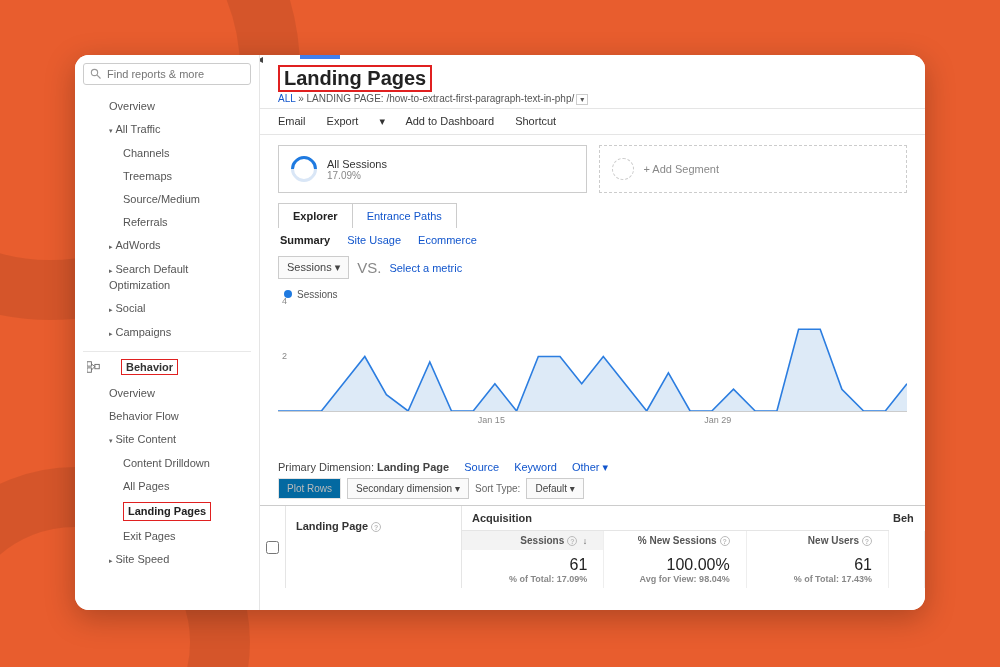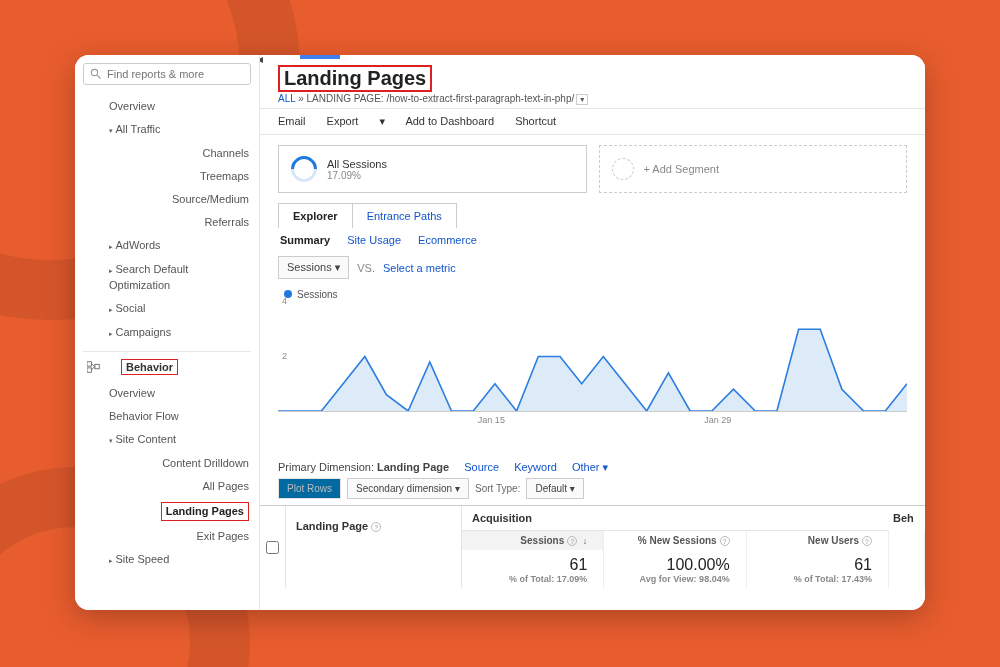--- a/index.html
+++ b/index.html
@@ -55,21 +55,21 @@
     border: none; outline: none; font-size: 11px; color:#666;
     width: 120px; background: transparent;
   }
   .nav-item {
     padding: 4px 2px;
     color: #555;
     cursor: pointer;
     line-height: 15px;
   }
   .nav-sub1 { padding-left: 26px; }
-  .nav-sub2 { padding-left: 40px; text-align: right; }
+  .nav-sub2 { padding-left: 40px; }
   .nav-section {
     font-weight: bold;
     color: #333;
     padding: 7px 4px;
     border-top: 1px solid #e8e8e8;
     margin-top: 6px;
     display: flex;
     align-items: center;
     gap: 20px;
   }
@@ -243,21 +243,21 @@
         <div>Entrance Paths</div>
       </div>
       <div class="sub-links">
         <span class="active">Summary</span>
         <span class="link">Site Usage</span>
         <span class="link">Ecommerce</span>
       </div>
 
       <div class="selector-row">
         <span class="dropdown-btn"><span>Sessions</span> ▾</span>
-        <span style="color:#888;font-size:11px">VS.</span>
+        <span style="color:#888;font-size:15px">VS.</span>
         <span style="color:#1155cc; cursor:pointer">Select a metric</span>
       </div>
 
       <div class="chart-area">
         <div class="chart-legend"><span class="legend-dot"></span><span>Sessions</span></div>
         <div class="chart-box" id="chartbox">
             <div class="ytick" style="top: 48.5px;">2</div>
             <div class="ytick" style="top: -6px;">4</div>
             <div class="xtick" style="left: 199.86px;">Jan 15</div>
             <div class="xtick" style="left: 426.3px;">Jan 29</div>

